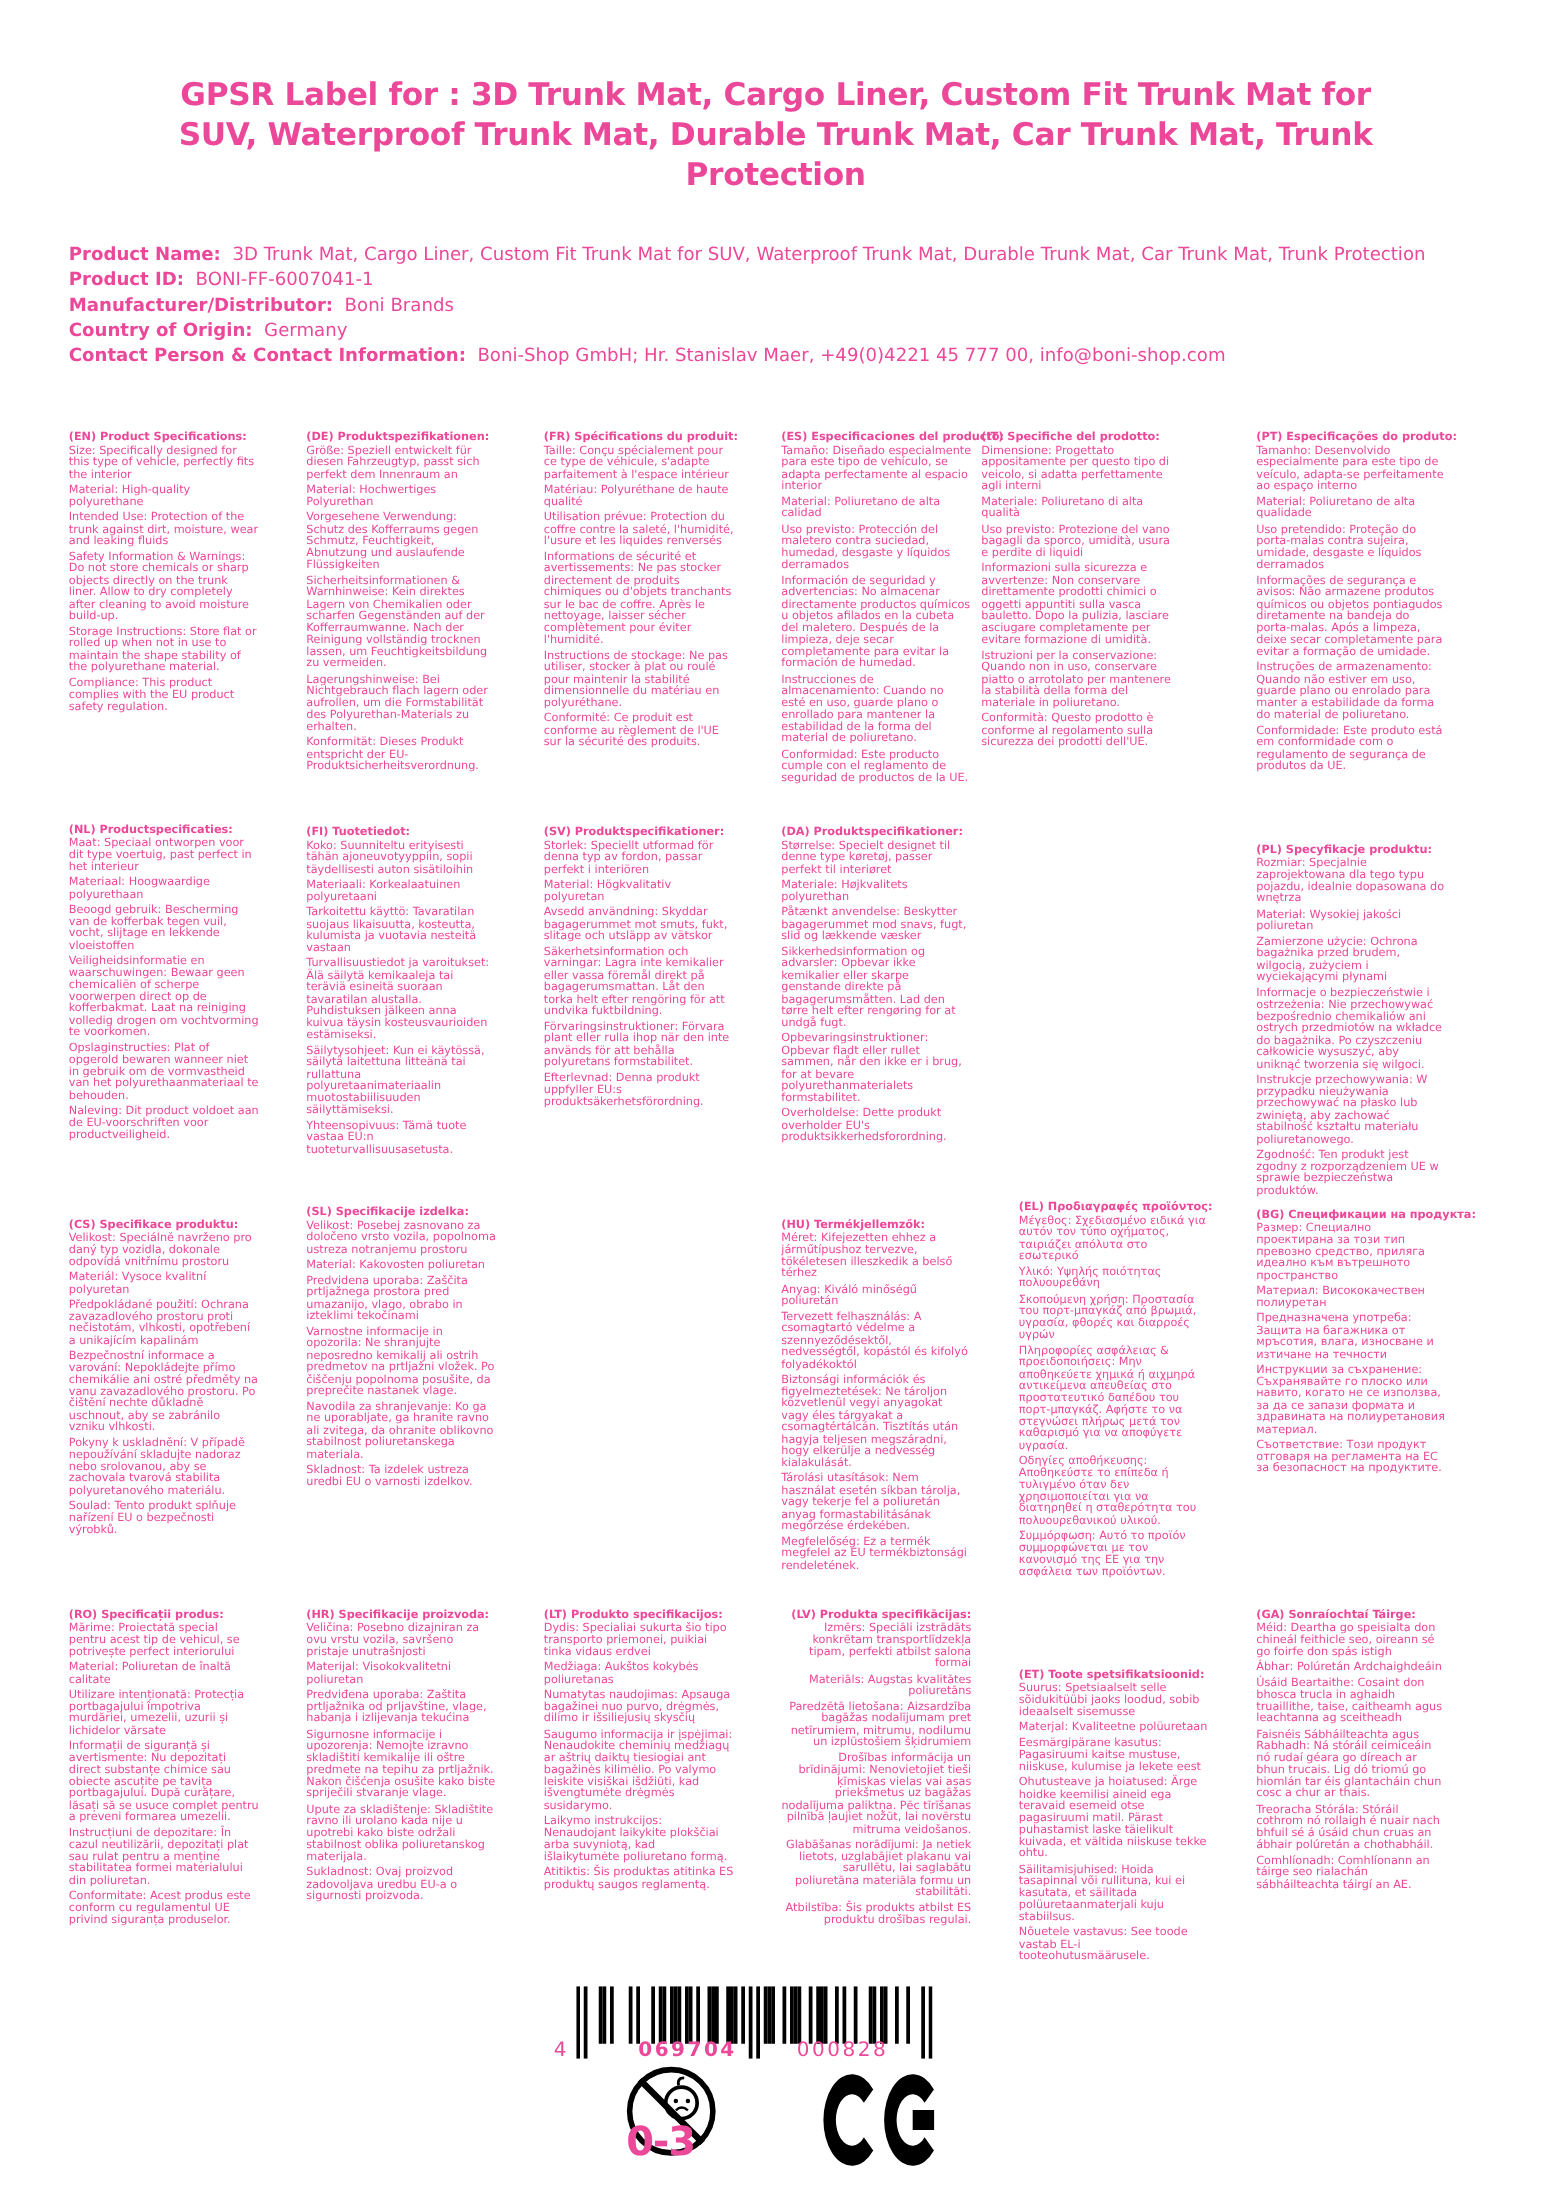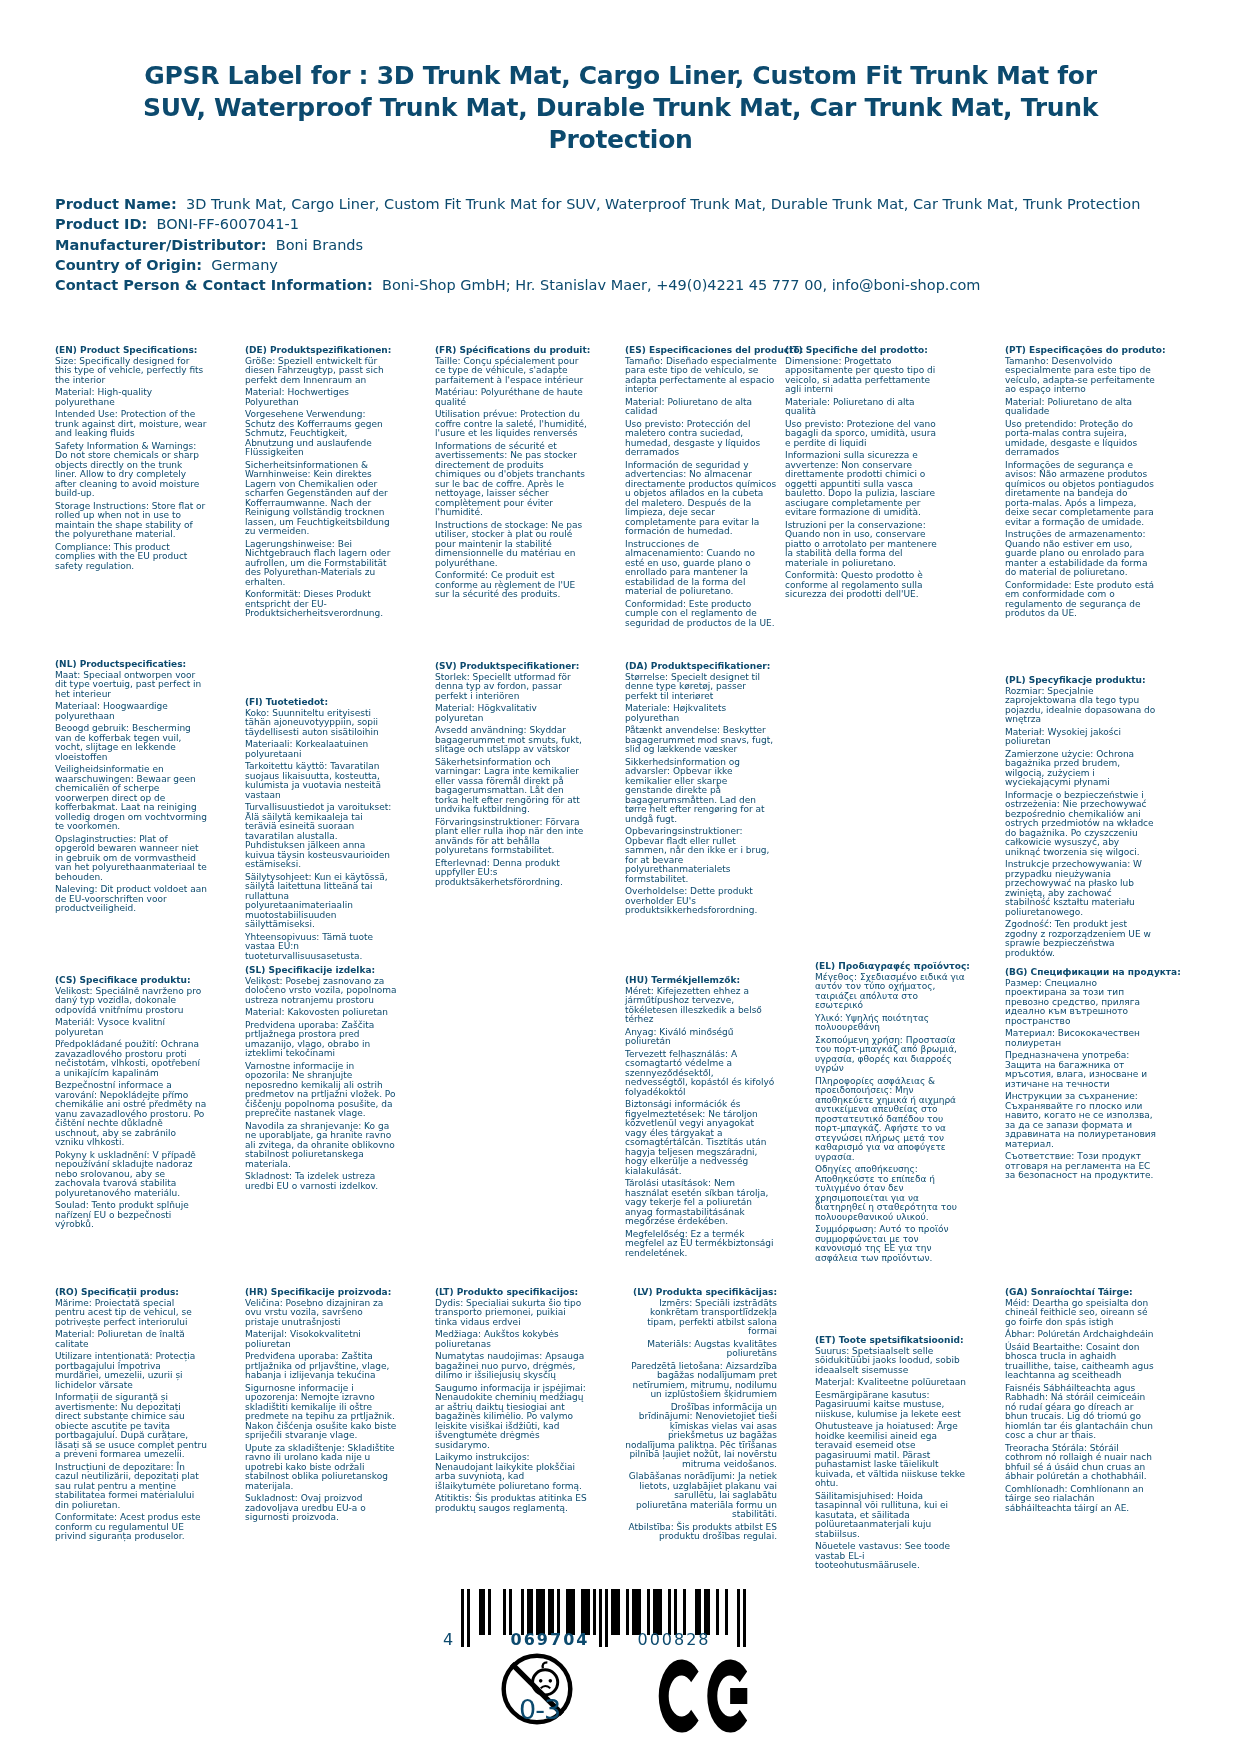--- a/index.html
+++ b/index.html
@@ -1,36 +1,36 @@
 <!DOCTYPE html>
 <html><head>
 <meta charset="utf-8">
 <style>
   html,body{margin:0;padding:0;background:#fff;}
-  .page{position:relative;width:1241px;height:1754px;background:#fff;color:#0c4a6e;
+  .page{position:relative;width:1241px;height:1754px;background:#fff;color:#ec4899;
         font-family:"DejaVu Sans",sans-serif;overflow:hidden;}
   .title{position:absolute;top:60px;left:50%;transform:translateX(-50%);
          width:1000px;text-align:center;font-size:25px;line-height:32px;
          font-weight:bold;letter-spacing:-0.3px;}
   .pinfo{position:absolute;left:55px;top:194px;width:1186px;font-size:14.5px;line-height:20.3px;}
   .pline{white-space:nowrap;overflow:hidden;}
   .plabel{font-weight:bold;}
   .pvalue{font-weight:normal;}
   .spec{position:absolute;width:152px;font-size:9px;line-height:9.5px;letter-spacing:0;}
   .spec-h{font-weight:bold;white-space:nowrap;margin:0 0 1px 0;}
   .spec p{margin:0 0 3px 0;}
   .barcode{position:absolute;left:461px;top:1589px;width:285px;height:62px;}
   .barcode svg{position:absolute;left:0;top:0;}
   .bc-num{position:absolute;top:43px;font-size:16px;line-height:16px;letter-spacing:2px;text-align:center;}
   .bc-left{left:-22px;width:18px;letter-spacing:0;}
   .bc-g1{left:26px;width:126px;font-weight:bold;}
   .bc-g2{left:150px;width:126px;}
   .age{position:absolute;left:500px;top:1652px;width:74px;height:74px;}
   .age svg{position:absolute;left:0;top:0;}
-  .agetxt{position:absolute;left:19px;top:42px;font-size:27px;font-weight:normal;letter-spacing:-1px;}
+  .agetxt{position:absolute;left:1px;top:42px;font-size:32px;font-weight:bold;letter-spacing:-1px;}
   .ce{position:absolute;left:658px;top:1656px;width:100px;height:80px;}
 </style>
 </head>
 <body>
 
 <div class="page">
 
   <div class="title">GPSR Label for : 3D Trunk Mat, Cargo Liner, Custom Fit Trunk Mat for SUV, Waterproof Trunk Mat, Durable Trunk Mat, Car Trunk Mat, Trunk Protection</div>
 
   <div class="pinfo">
@@ -113,21 +113,21 @@
       </div>
       <div class="spec" style="left: 55px; top: 660px;">
         <div class="spec-h">(NL) Productspecificaties:</div>
         <p>Maat: Speciaal ontworpen voor dit type voertuig, past perfect in het interieur</p>
         <p>Materiaal: Hoogwaardige polyurethaan</p>
         <p>Beoogd gebruik: Bescherming van de kofferbak tegen vuil, vocht, slijtage en lekkende vloeistoffen</p>
         <p>Veiligheidsinformatie en waarschuwingen: Bewaar geen chemicaliën of scherpe voorwerpen direct op de kofferbakmat. Laat na reiniging volledig drogen om vochtvorming te voorkomen.</p>
         <p>Opslaginstructies: Plat of opgerold bewaren wanneer niet in gebruik om de vormvastheid van het polyurethaanmateriaal te behouden.</p>
         <p>Naleving: Dit product voldoet aan de EU-voorschriften voor productveiligheid.</p>
       </div>
-      <div class="spec" style="left: 245px; top: 662px; margin-top: 36px;">
+      <div class="spec" style="left: 245px; top: 662px;">
         <div class="spec-h">(FI) Tuotetiedot:</div>
         <p>Koko: Suunniteltu erityisesti tähän ajoneuvotyyppiin, sopii täydellisesti auton sisätiloihin</p>
         <p>Materiaali: Korkealaatuinen polyuretaani</p>
         <p>Tarkoitettu käyttö: Tavaratilan suojaus likaisuutta, kosteutta, kulumista ja vuotavia nesteitä vastaan</p>
         <p>Turvallisuustiedot ja varoitukset: Älä säilytä kemikaaleja tai teräviä esineitä suoraan tavaratilan alustalla. Puhdistuksen jälkeen anna kuivua täysin kosteusvaurioiden estämiseksi.</p>
         <p>Säilytysohjeet: Kun ei käytössä, säilytä laitettuna litteänä tai rullattuna polyuretaanimateriaalin muotostabiilisuuden säilyttämiseksi.</p>
         <p>Yhteensopivuus: Tämä tuote vastaa EU:n tuoteturvallisuusasetusta.</p>
       </div>
       <div class="spec" style="left: 435px; top: 662px;">
         <div class="spec-h">(SV) Produktspecifikationer:</div>

